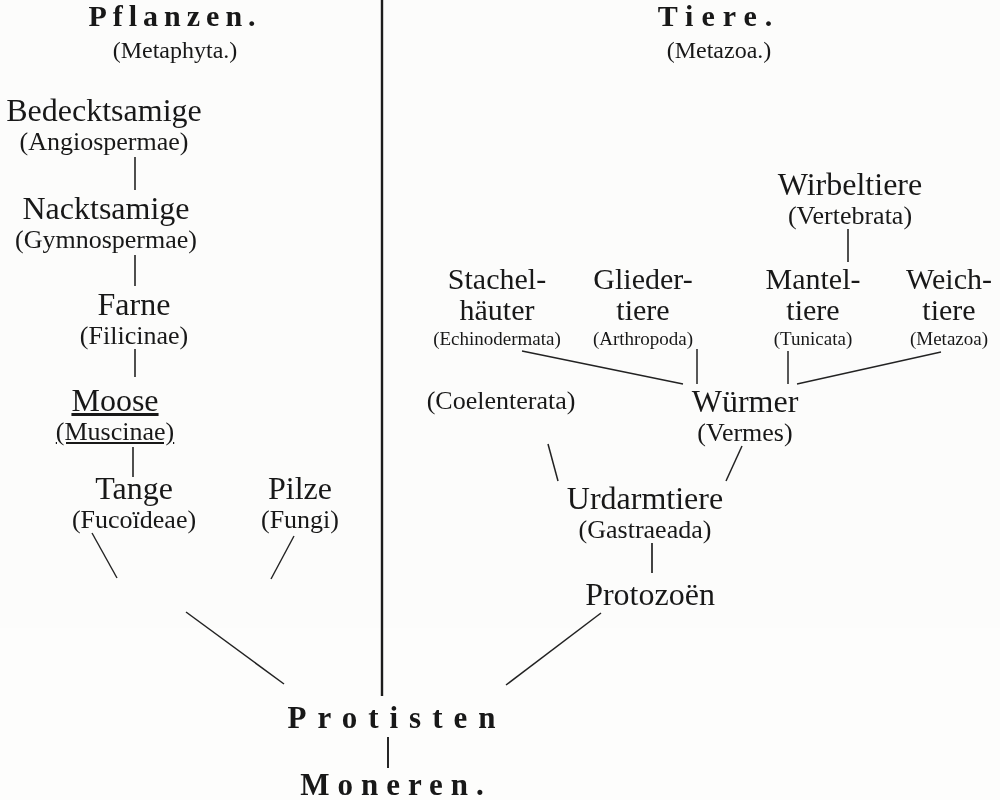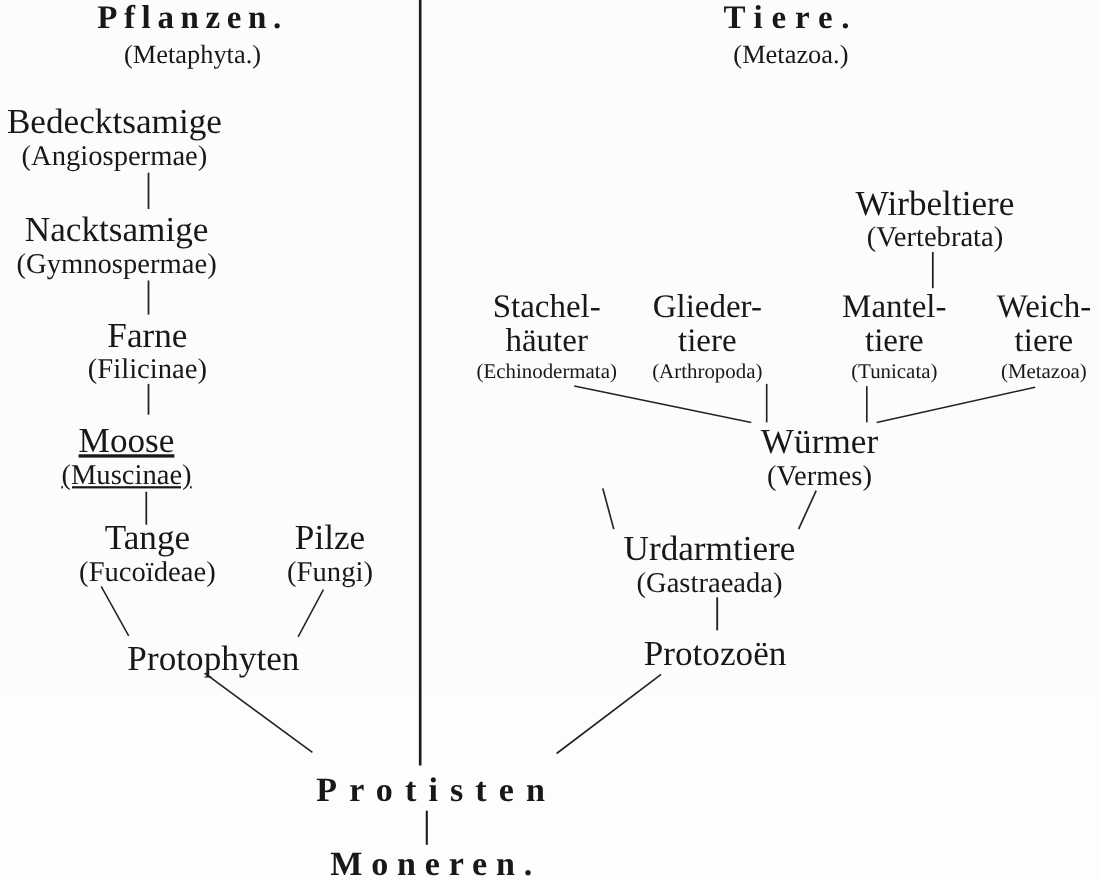--- a/index.html
+++ b/index.html
@@ -128,23 +128,20 @@
     <div class="latin">(Muscinae)</div>
   </div>
   <div class="node" style="left:134px; top:472px;">
     <div class="name">Tange</div>
     <div class="latin">(Fucoïdeae)</div>
   </div>
   <div class="node" style="left:300px; top:472px;">
     <div class="name">Pilze</div>
     <div class="latin">(Fungi)</div>
   </div>
-  <div class="node" style="left:194px; top:582px;">
-    <div class="name">Protophyten</div>
-  </div>
 
   <div class="node" style="left:850px; top:168px;">
     <div class="name">Wirbeltiere</div>
     <div class="latin">(Vertebrata)</div>
   </div>
   <div class="node small" style="left:497px; top:263px;">
     <div class="name">Stachel-
 häuter</div>
     <div class="latin">(Echinodermata)</div>
   </div>
@@ -157,20 +154,21 @@
     <div class="name">Mantel-
 tiere</div>
     <div class="latin">(Tunicata)</div>
   </div>
   <div class="node small" style="left:949px; top:263px;">
     <div class="name">Weich-
 tiere</div>
     <div class="latin">(Metazoa)</div>
   </div>
   <div class="node" style="left:501px; top:385px;">
+    <div class="latin">(Coelenterata)</div>
   </div>
   <div class="node" style="left:745px; top:385px;">
     <div class="name">Würmer</div>
     <div class="latin">(Vermes)</div>
   </div>
   <div class="node" style="left:645px; top:482px;">
     <div class="name">Urdarmtiere</div>
     <div class="latin">(Gastraeada)</div>
   </div>
   <div class="node" style="left:650px; top:578px;">

